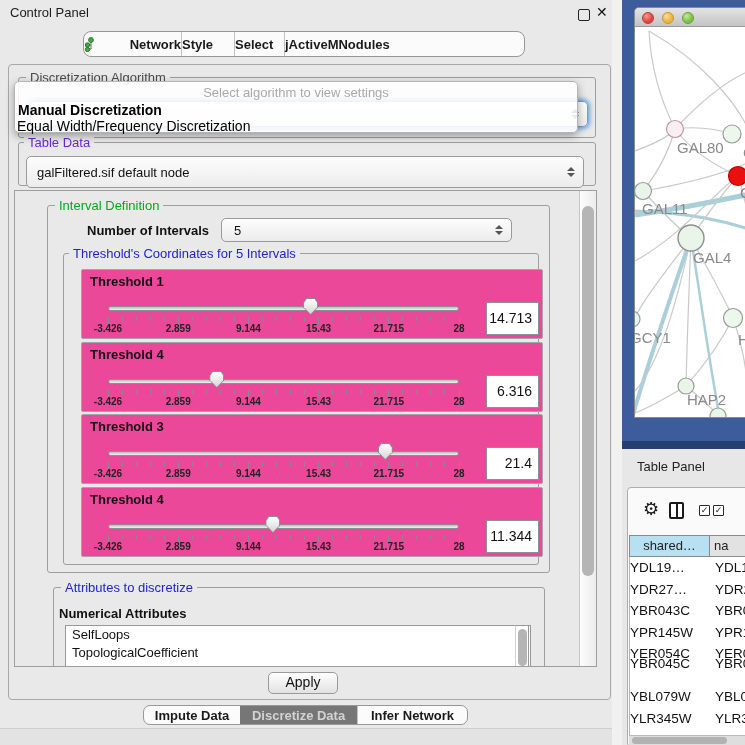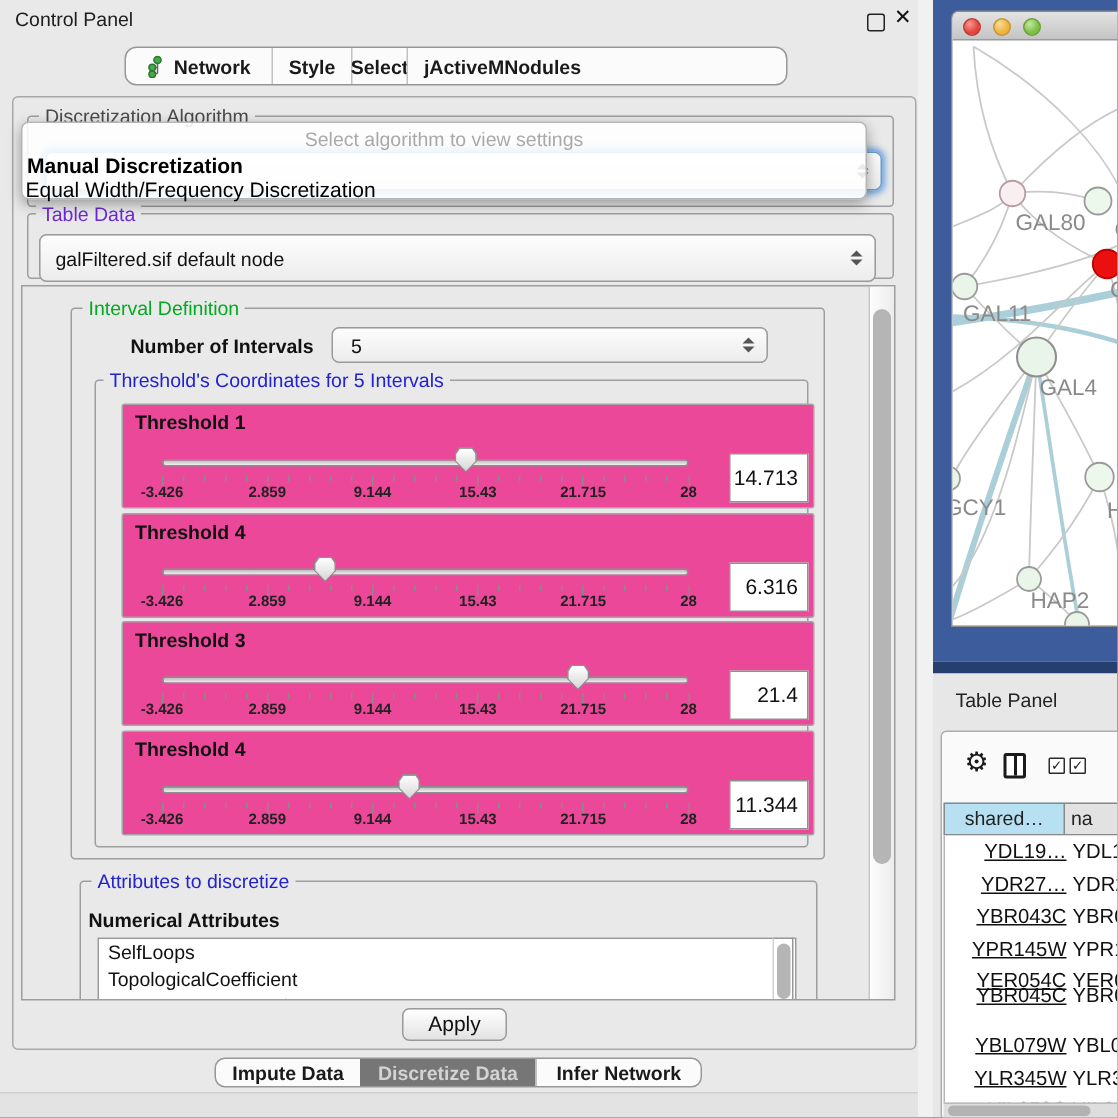--- a/index.html
+++ b/index.html
@@ -6,21 +6,21 @@
   #root{position:relative;width:745px;height:745px;overflow:hidden;
         background:#e9e9e9;font-family:"Liberation Sans",sans-serif;
         -webkit-font-smoothing:antialiased;}
   .abs{position:absolute;}
   
   .titlebar-text{left:10px;top:5px;font-size:13px;color:#1c1c1c;}
   .float-icon{left:578px;top:9px;width:10px;height:10px;border:1.6px solid #222;border-radius:2px;}
   .close-icon{left:596px;top:4px;font-size:14px;font-weight:bold;color:#111;font-family:"DejaVu Sans",sans-serif;}
   .tabbar{left:83px;top:31px;width:442px;height:26px;background:#fbfbfb;border:1px solid #979797;
           border-radius:8px;display:flex;overflow:hidden;box-sizing:border-box;}
-  .top-tab{height:100%;display:flex;align-items:center;justify-content:center;
+  .top-tab{height:100%;display:flex;align-items:center;justify-content:space-between;
            font-size:13px;font-weight:bold;color:#1a1a1a;box-sizing:border-box;gap:5px;}
   .top-tab.sep{border-left:1px solid #c2c2c2;}
   .top-tab.dark{background:#767676;color:#d9d9d9;border-left:none;}
   .outer-panel{left:8px;top:64px;width:603px;height:636px;border:1px solid #a8a8a8;border-radius:4px;box-sizing:border-box;}
   .groupbox{border:1px solid #9e9e9e;border-radius:3px;box-sizing:border-box;}
   .group-title{position:absolute;font-size:13px;background:#e9e9e9;padding:0 4px;white-space:nowrap;}
   .gt-dark{color:#4a4a4a;}
   .gt-green{color:#00ab1f;}
   .gt-blue{color:#2222cf;}
   .combo{background:linear-gradient(#fdfdfd,#ececec);border:1px solid #9a9a9a;border-radius:5px;
@@ -91,21 +91,21 @@
   .split-icon{left:669px;top:502px;width:15px;height:17px;border:2px solid #1a1a1a;border-radius:2px;background:#fff;box-sizing:border-box;}
   .split-icon i{position:absolute;left:50%;top:0;width:2px;height:100%;background:#1a1a1a;margin-left:-1px;}
   .chk{width:11px;height:11px;border:1.5px solid #2a2a2a;border-radius:1px;box-sizing:border-box;
        font-size:9px;line-height:8px;text-align:center;color:#1a1a1a;background:#fff;}
   .chk-row{left:699px;top:505px;display:flex;gap:3px;}
   .t-header{left:629px;top:535px;height:22px;display:flex;font-size:13px;color:#222;}
   .t-h1{width:81px;background:#b7e1f3;border:1px solid #8a8a8a;box-sizing:border-box;text-align:center;line-height:20px;}
   .t-h2{width:39px;background:#e2e2e2;border:1px solid #8a8a8a;border-left:none;box-sizing:border-box;line-height:20px;padding-left:4px;}
   .t-body{left:629px;top:557px;width:116px;height:178px;background:#fff;overflow:hidden;border-left:1px solid #b5b5b5;box-sizing:border-box;}
   .t-row{position:absolute;left:0;width:100%;height:21.5px;font-size:13.5px;color:#111;}
-  .t-row .c1{position:absolute;left:0;top:0;width:81px;text-align:right;line-height:21.5px;text-decoration:underline;}
+  .t-row .c1{position:absolute;left:0;top:0;width:81px;text-align:left;line-height:21.5px;}
   .t-row .c2{position:absolute;left:85px;top:0;line-height:21.5px;white-space:nowrap;}
   .hscroll{left:629px;top:735px;width:116px;height:10px;background:#dedede;border-top:1px solid #bbb;box-sizing:border-box;}
   .hthumb{position:absolute;left:3px;top:1px;width:95px;height:7px;border-radius:4px;background:#b2b2b2;}
   svg text{font-family:"Liberation Sans",sans-serif;}
 </style>
 </head>
 <body>
 
 <div id="root">
 
@@ -119,21 +119,21 @@
         <path d="M7,4 L7,12 M7,8 L4,8 M7,12 L4,12" stroke="#666" stroke-width="1" fill="none"></path>
         <circle cx="7" cy="3" r="2.4" fill="#49a849" stroke="#2c7a2c"></circle>
         <circle cx="3.5" cy="8" r="2.2" fill="#49a849" stroke="#2c7a2c"></circle>
         <circle cx="3.5" cy="12.5" r="2.2" fill="#49a849" stroke="#2c7a2c"></circle>
       </svg>
       <span>Network</span>
     </div>
     <div class="top-tab sep" style="width:53px">
         <span>Style</span>
       </div>
-    <div class="top-tab sep" style="width:37px">
+    <div class="top-tab sep" style="width:50px">
         <span>Select</span>
       </div>
     <div class="top-tab sep" style="width:127px">
         <span>jActiveMNodules</span>
       </div>
   </div>
 
   <div class="abs outer-panel"></div>
 
   <div class="abs groupbox" style="left:18px;top:77px;width:578px;height:61px;"></div>

